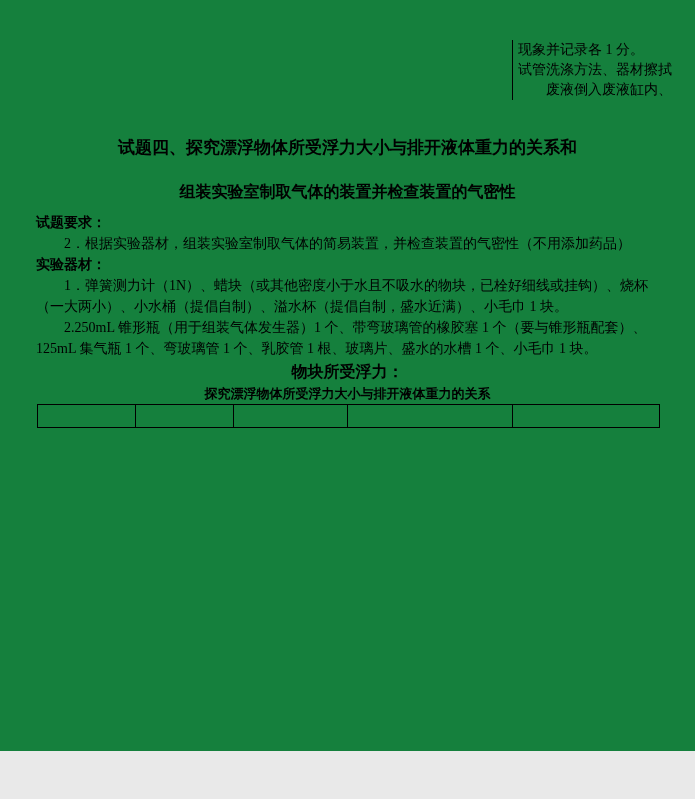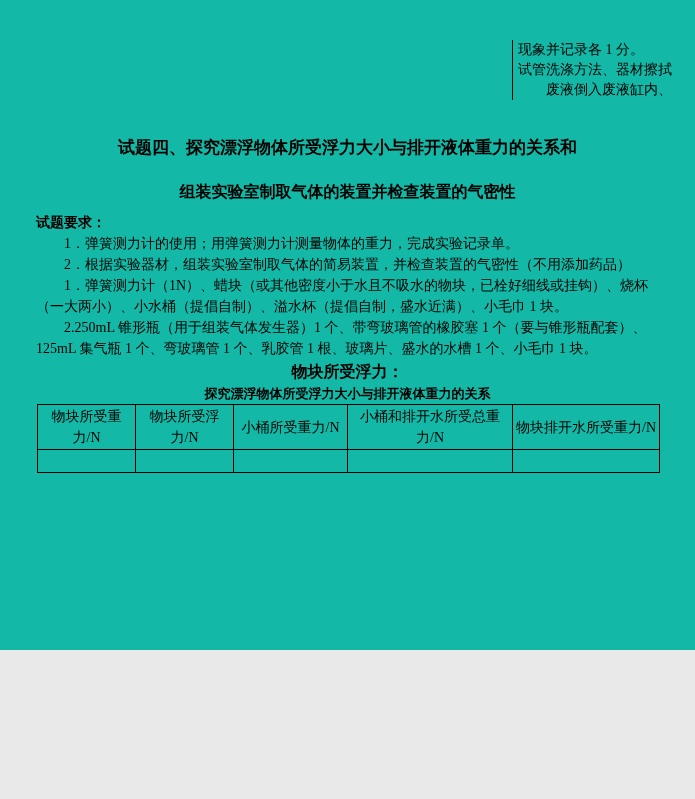--- a/index.html
+++ b/index.html
@@ -1,22 +1,22 @@
 <!DOCTYPE html>
 <html><head>
 <meta charset="utf-8">
 <style>
   * { margin: 0; padding: 0; box-sizing: border-box; }
   html, body { background: #e9e9e9; }
   .page {
     position: relative;
     width: 695px;
-    height: 650px;
+    height: 751px;
     margin: 0 auto;
-    background: #14b8a6;
+    background: #15803d;
     color: #000000;
     font-family: "Liberation Serif", serif;
     padding: 138px 36px 0 36px;
     overflow: hidden;
   }
   
   .corner-note {
     position: absolute;
     left: 512px;
     top: 40px;
@@ -107,46 +107,39 @@
   <div class="corner-note">
     <div class="cn-line">现象并记录各 1 分。</div>
     <div class="cn-line">试管洗涤方法、器材擦拭</div>
     <div class="cn-line">　　废液倒入废液缸内、</div>
   </div>
 
   <div class="title1">试题四、探究漂浮物体所受浮力大小与排开液体重力的关系和</div>
   <div class="title2">组装实验室制取气体的装置并检查装置的气密性</div>
 
   <div class="sec mt10">试题要求：</div>
-  <div class="item">1．弹簧测力计的使用；用弹簧测力计测量物体的重力，完成实验记录单。</div>
   <div class="item">2．根据实验器材，组装实验室制取气体的简易装置，并检查装置的气密性（不用添加药品）</div>
 
+  <div class="sec">实验器材：</div>
   <div class="item">1．弹簧测力计（1N）、蜡块（或其他密度小于水且不吸水的物块，已栓好细线或挂钩）、烧杯（一大两小）、小水桶（提倡自制）、溢水杯（提倡自制，盛水近满）、小毛巾 1 块。</div>
   <div class="item">2.250mL 锥形瓶（用于组装气体发生器）1 个、带弯玻璃管的橡胶塞 1 个（要与锥形瓶配套）、125mL 集气瓶 1 个、弯玻璃管 1 个、乳胶管 1 根、玻璃片、盛水的水槽 1 个、小毛巾 1 块。</div>
 
   <div class="record-heading">物块所受浮力：</div>
   <div class="subtitle">探究漂浮物体所受浮力大小与排开液体重力的关系</div>
 
   <table class="record">
     <colgroup>
       <col style="width:98px">
       <col style="width:98px">
       <col style="width:114px">
       <col style="width:165px">
       <col style="width:147px">
     </colgroup>
     <tbody>
       <tr>
-        <th>物块所受重力/N</th>
-        <th>物块所受浮力/N</th>
-        <th>小桶所受重力/N</th>
-        <th>小桶和排开水所受总重力/N</th>
-        <th>物块排开水所受重力/N</th>
-      </tr>
-      <tr>
         <td></td>
         <td></td>
         <td></td>
         <td></td>
         <td></td>
       </tr>
     </tbody>
   </table>
 
 

